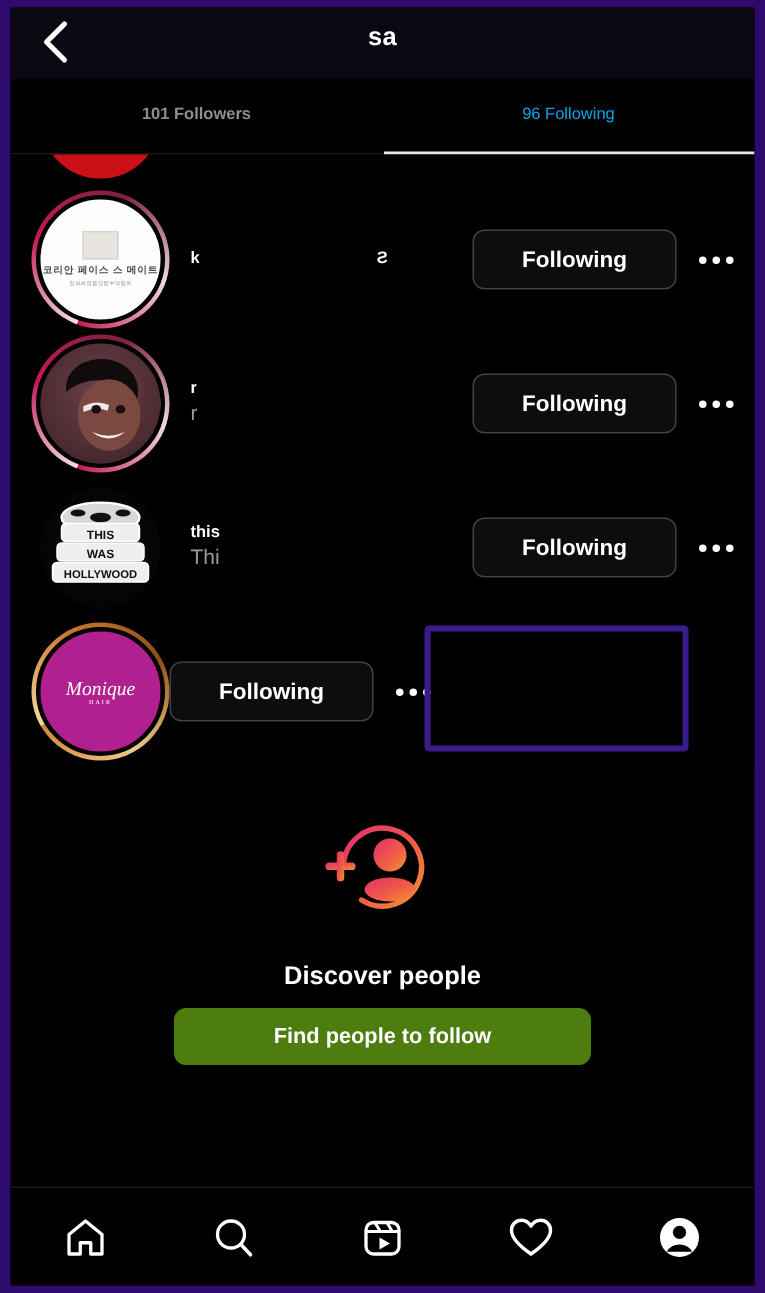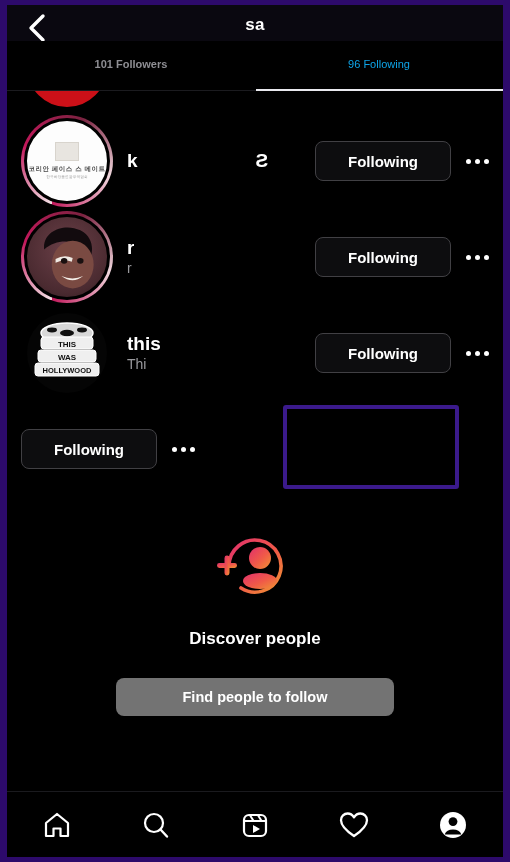--- a/index.html
+++ b/index.html
@@ -13,21 +13,21 @@
     position: absolute;
     left: 7px; top: 5px;
     width: 496px; height: 852px;
     background: #000000;
     overflow: hidden;
   }
 
   
   #header {
     position: relative;
-    height: 36px;
+    height: 48px;
     background: #0a0810;
   }
   #back-arrow {
     position: absolute; left: 13px; top: 6px;
     width: 34px; height: 34px;
     display: flex; align-items: center; justify-content: center;
     cursor: pointer;
   }
   #back-arrow svg { display: block; }
   #header-title {
@@ -113,21 +113,21 @@
     border: 1px solid #d8d4cd;
   }
   .av-korean .t1 { font-size: 6.5px; color: #4a4a4a; letter-spacing: .5px; font-weight: bold; }
   .av-korean .t2 { font-size: 3.6px; color: #9a9a9a; margin-top: 3px; letter-spacing: .2px; }
 
   .av-magenta .logo { font-family:"Liberation Serif", serif; font-style: italic; color:#fff; font-size:13px; text-align:center; line-height:1.05; }
   .av-magenta .logo .sub { font-size: 4px; letter-spacing: 1.4px; font-style: normal; display:block; }
 
   .names { flex: 1 1 auto; padding-left: 14px; min-width: 0; }
   .name-primary {
-    color: #ffffff; font-size: 19px; font-weight: bold;
+    color: #ffffff; font-size: 11px; font-weight: bold;
     white-space: nowrap; overflow: hidden;
     line-height: 1.25;
   }
   .name-secondary {
     color: #9a9a9e; font-size: 14px;
     white-space: nowrap; overflow: hidden;
     line-height: 1.35;
   }
   .redact { background:#000; }
 
@@ -161,28 +161,28 @@
     pointer-events: none;
   }
 
   
   #discover {
     padding-top: 26px;
     text-align: center;
   }
   #discover-icon { margin: 0 auto 20px; width: 86px; height: 86px; }
   #discover-title {
-    color:#fff; font-size:17px; font-weight:bold; margin-bottom: 29px;
+    color:#fff; font-size:17px; font-weight:bold; margin-bottom: 11px;
   }
   #discover-sub { color:#c3c3c7; font-size:14.5px; margin-bottom: 20px; }
   #find-people-btn {
     display:block;
     margin: 0 auto;
     width: 278px; height: 38px;
-    background: #737373;
+    background: #4d7c0f;
     border: none; border-radius: 8px;
     color: #ffffff; font-size: 14.5px; font-weight: bold;
     font-family: "Liberation Sans", sans-serif;
     cursor: pointer;
   }
 
   
   #bottom-nav {
     position: absolute; left: 0; right: 0; bottom: 0;
     height: 66px;
@@ -304,20 +304,28 @@
       </div>
       <div class="follow-btn">Following</div>
       <div class="more-btn">
           <i></i>
           <i></i>
           <i></i>
         </div>
     </div>
 
     <div class="row highlighted">
+      <div class="avatar-wrap ring-gold">
+        <div class="avatar av-magenta">
+          <div class="logo">
+            <span>Monique</span>
+            <span class="sub">HAIR</span>
+          </div>
+        </div>
+      </div>
       <div class="follow-btn">Following</div>
       <div class="more-btn">
           <i></i>
           <i></i>
           <i></i>
         </div>
       <div class="hl-box"></div>
     </div>
 
   </div>

